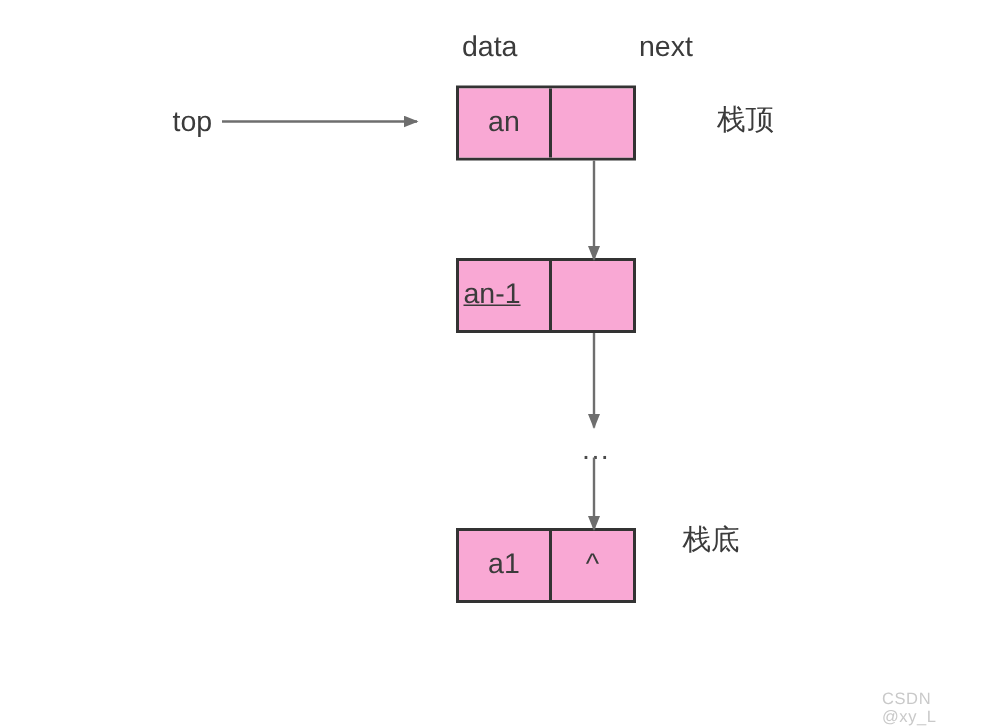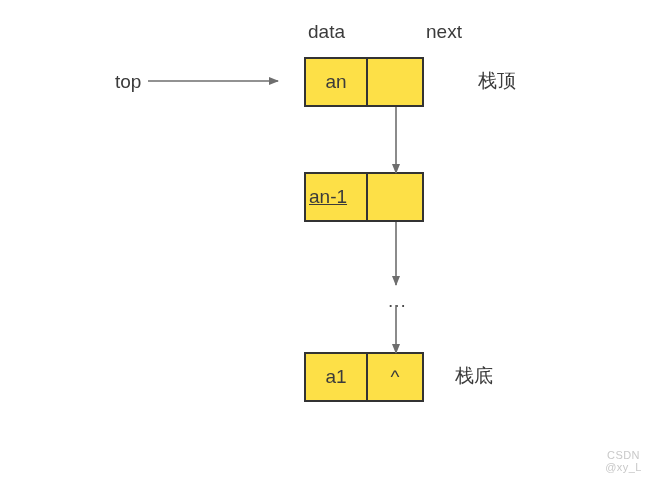--- a/index.html
+++ b/index.html
@@ -48,21 +48,21 @@
     box-sizing: border-box;
     background: #ffffff;
   }
   .cell {
     display: flex;
     align-items: center;
     justify-content: center;
     font-size: 19px;
     color: #3b3b3b;
     box-sizing: border-box;
-    background: #fde047;
+    background: #f9a8d4;
   }
   .cell-data {
     width: 64px;
     border-right: 2.5px solid #333333;
   }
   .cell-next {
     width: 56px;
   }
   .ellipsis {
     position: absolute;
@@ -109,33 +109,33 @@
 
   <div class="node" style="left:304px; top:352px;">
     <div class="cell cell-data">a1</div>
     <div class="cell cell-next">^</div>
   </div>
 
   <div class="ellipsis" style="left:388px; top:291px;">...</div>
 
   <div class="lbl cn-label" style="left:478px; top:71px;">栈顶</div>
 
-  <div class="lbl cn-label" style="left:455px; top:366px;">栈底</div>
+  <div class="lbl cn-label" style="left:455px; top:351px;">栈底</div>
 
   <svg class="overlay" viewBox="0 0 659 485" xmlns="http://www.w3.org/2000/svg">
     <defs>
       <marker id="ah" markerWidth="10" markerHeight="8" refX="9" refY="4" orient="auto" markerUnits="userSpaceOnUse">
         <path d="M0,0 L10,4 L0,8 z" fill="#6e6e6e"></path>
       </marker>
     </defs>
 
     <line x1="148" y1="81" x2="278" y2="81" stroke="#6e6e6e" stroke-width="1.6" marker-end="url(#ah)"></line>
 
     <line x1="396" y1="107" x2="396" y2="173" stroke="#6e6e6e" stroke-width="1.6" marker-end="url(#ah)"></line>
 
     <line x1="396" y1="222" x2="396" y2="285" stroke="#6e6e6e" stroke-width="1.6" marker-end="url(#ah)"></line>
 
     <line x1="396" y1="305" x2="396" y2="353" stroke="#6e6e6e" stroke-width="1.6" marker-end="url(#ah)"></line>
   </svg>
 
-  <div class="watermark" style="left:588px; top:449px;text-align:center;">CSDN @xy_L</div>
+  <div class="watermark" style="left:588px; top:460px;">CSDN @xy_L</div>
 
 </div>
 
 </body></html>

